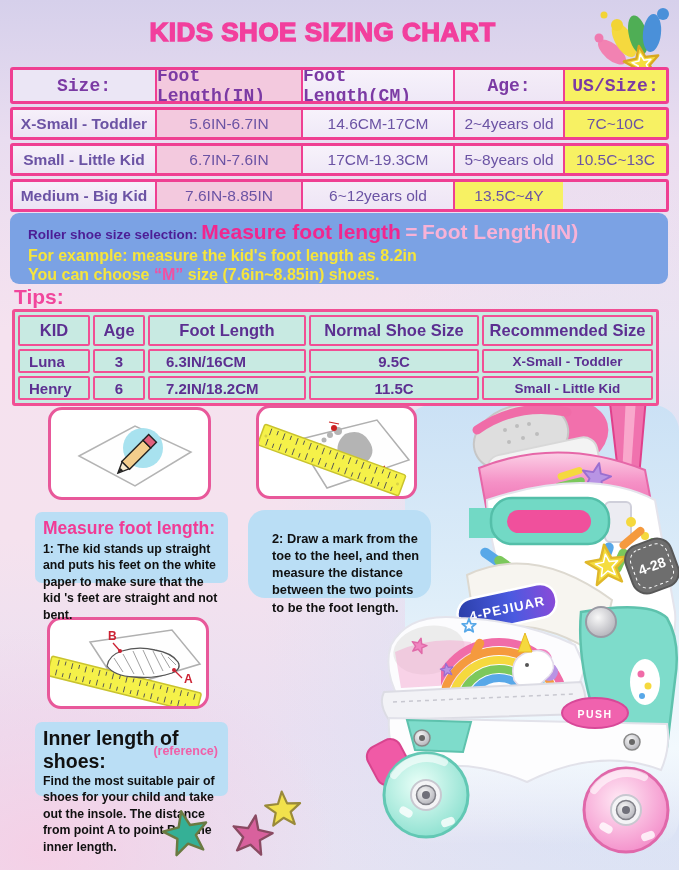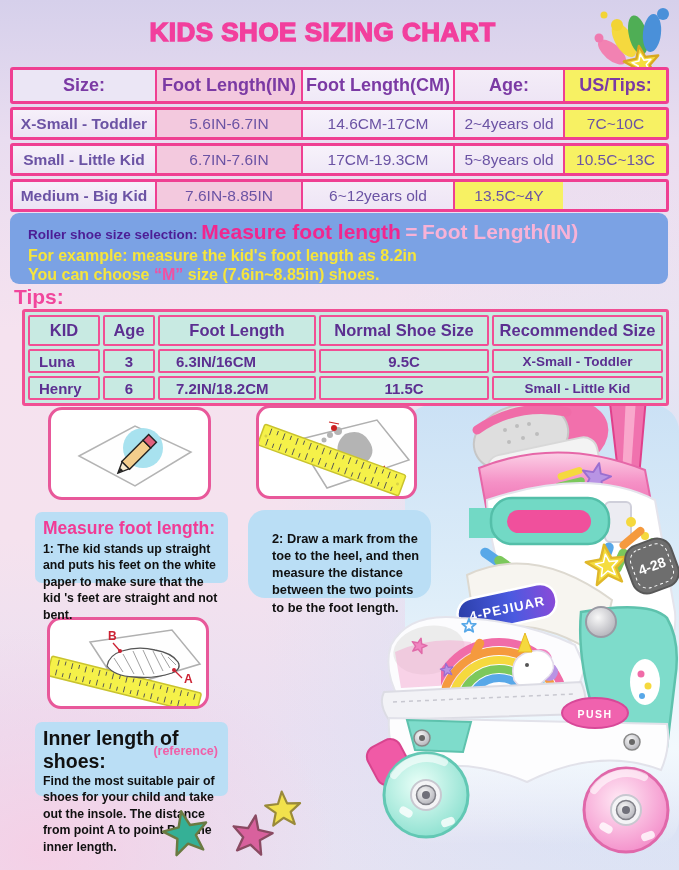--- a/index.html
+++ b/index.html
@@ -18,36 +18,36 @@
     margin-bottom:3px;display:grid;grid-template-columns:142px 146px 152px 110px auto;}
   .sc-row.head{height:37px;}
   .sc-row.data{height:33px;}
   .sc-cell{display:flex;align-items:center;justify-content:center;box-sizing:border-box;overflow:hidden;}
   .sc-cell+.sc-cell{border-left:2px solid #ef3f92;}
   .c1{background:linear-gradient(180deg,#f6f0fa,#ece3f4);}
   .c2{background:#f3c9de;}
   .c3{background:linear-gradient(180deg,#f7f2fb,#efe9f7);}
   .c4{background:linear-gradient(180deg,#f4edf8,#eee5f5);}
   .c5{background:#f7f163;}
-  .head .sc-cell{font-weight:bold;font-size:18px;color:#7b3aa4;}
+  .head .sc-cell{font-weight:bold;font-size:18px;color:#7b3aa4;font-family:Liberation Mono, monospace;}
   .head .c1{background:#ebe6f5;}
   .data .c1{font-weight:bold;font-size:15px;color:#4c2b80;}
   .data .sc-cell{font-size:15.5px;color:#6b53a4;}
   
   .note{left:10px;top:213px;width:658px;height:71px;background:#7ba2e4;border-radius:9px;
     box-sizing:border-box;padding:5px 14px 0 18px;z-index:3;}
   .note .l1{height:28px;line-height:28px;white-space:nowrap;}
   .note .lab{color:#4c1d95;font-weight:bold;font-size:13.5px;}
   .note .big1{color:#f1268e;font-weight:bold;font-size:21px;}
   .note .big2{color:#f8b2d7;font-weight:bold;font-size:21px;}
   .note .l2,.note .l3{color:#f6e53c;font-weight:bold;font-size:16px;height:19px;line-height:19px;}
   .note .m{color:#f150a2;}
   
   .tips-label{left:14px;top:285px;font-size:21px;font-weight:bold;color:#f1469c;z-index:3;}
-  .tips{left:22px;top:309px;width:647px;box-sizing:border-box;border:3px solid #f14f94;
+  .tips{left:12px;top:309px;width:647px;box-sizing:border-box;border:3px solid #f14f94;
     background:#c8eae2;padding:3px;border-radius:3px;z-index:3;}
   .tp-row{display:grid;grid-template-columns:72px 52px 158px 170px auto;gap:3px;margin-bottom:3px;}
   .tp-row:last-child{margin-bottom:0;}
   .tp-cell{box-sizing:border-box;border:2px solid #f14f94;background:#c8eae2;color:#5c2f91;
     font-weight:bold;display:flex;align-items:center;justify-content:center;border-radius:2px;}
   .tp-row.h .tp-cell{height:31px;font-size:16.5px;}
   .tp-row.d .tp-cell{height:24px;font-size:15px;}
   .tp-cell.nm{justify-content:flex-start;padding-left:9px;}
   .tp-cell.fl{justify-content:flex-start;padding-left:16px;}
   .tp-row.d .tp-cell.rec{font-size:13.5px;}
@@ -92,21 +92,21 @@
       <use href="#stT" transform="scale(0.55)" fill="none" stroke="#ffffff" stroke-width="2.4" stroke-linejoin="round"></use>
     </g>
   </svg>
 
   <div class="abs sc">
     <div class="sc-row head">
       <div class="sc-cell c1">Size:</div>
       <div class="sc-cell c2">Foot Length(IN)</div>
       <div class="sc-cell c3">Foot Length(CM)</div>
       <div class="sc-cell c4">Age:</div>
-      <div class="sc-cell c5">US/Tips:</div>
+      <div class="sc-cell c5">US/Size:</div>
     </div>
     <div class="sc-row data">
       <div class="sc-cell c1">X-Small - Toddler</div>
       <div class="sc-cell c2">5.6IN-6.7IN</div>
       <div class="sc-cell c3">14.6CM-17CM</div>
       <div class="sc-cell c4">2~4years old</div>
       <div class="sc-cell c5">7C~10C</div>
     </div>
     <div class="sc-row data">
       <div class="sc-cell c1">Small - Little Kid</div>

